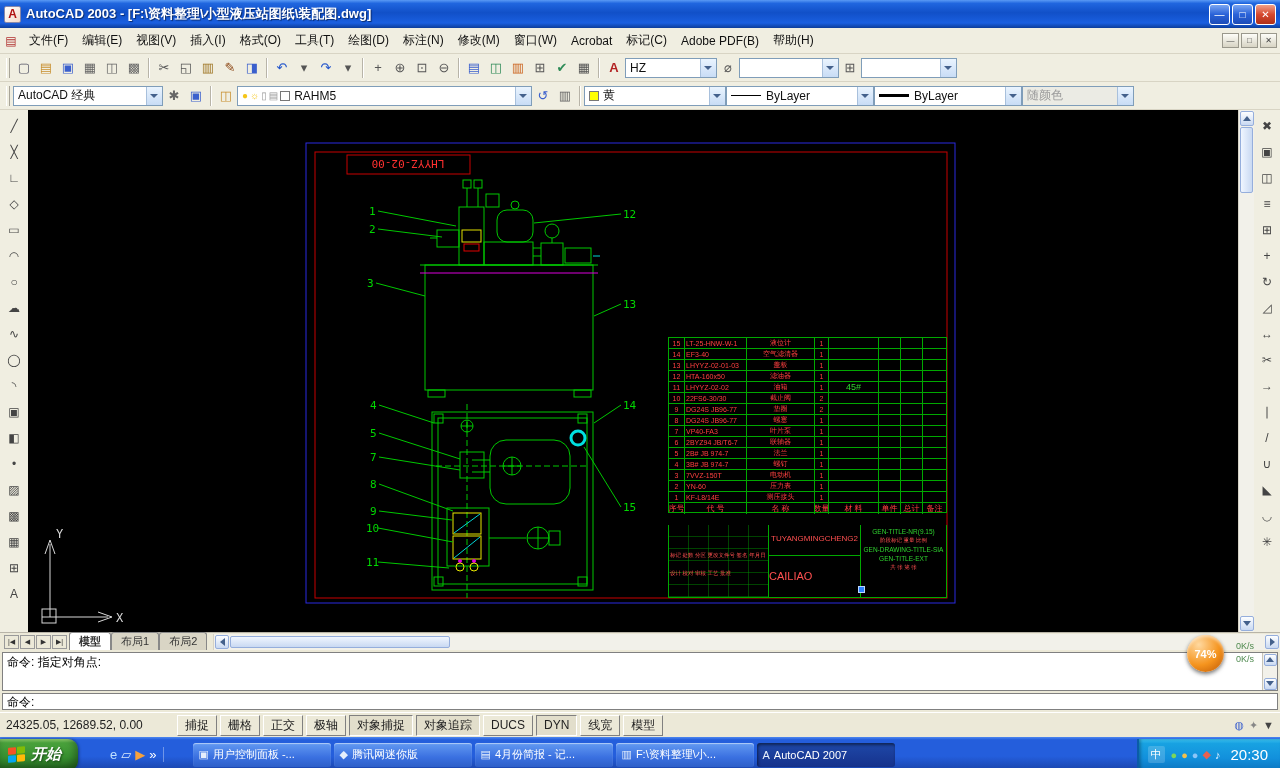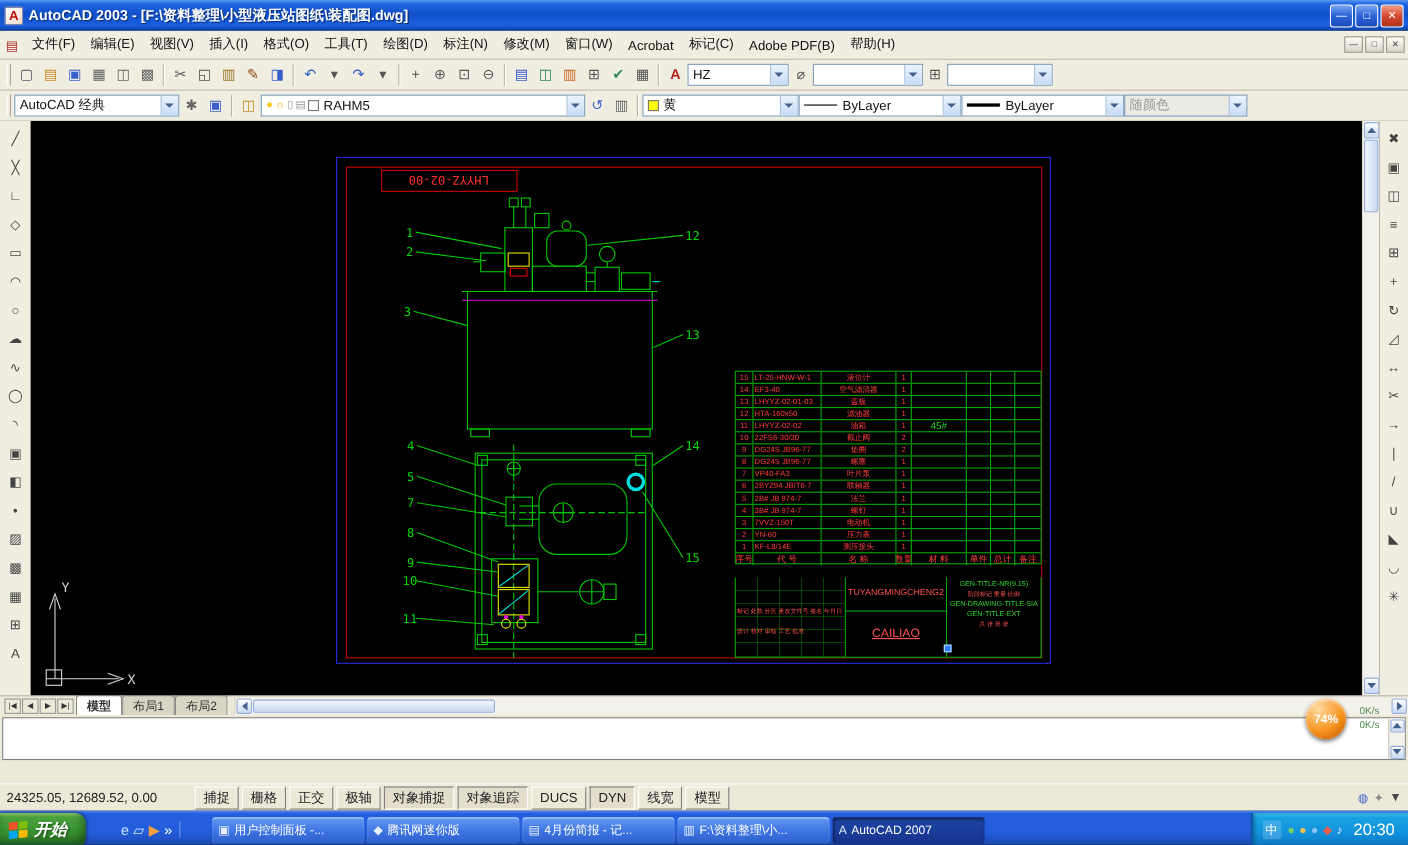--- a/index.html
+++ b/index.html
@@ -60,21 +60,21 @@
   .bh{font-size:8px;text-align:right;}
 
   
   .tblock{position:absolute;left:640px;top:415px;width:279px;height:73px;border:1px solid #00A800;border-top:none;display:flex;}
   .tb-left{width:100px;border-right:1px solid #00A800;position:relative;background:repeating-linear-gradient(180deg,transparent 0 11px,rgba(0,150,0,.45) 11px 12px),repeating-linear-gradient(90deg,transparent 0 19px,rgba(0,150,0,.45) 19px 20px);}
   .tb-rev{position:absolute;top:27px;left:1px;font-size:5.5px;color:#FF5050;white-space:nowrap;}
   .tb-sign{position:absolute;top:45px;left:1px;font-size:5.5px;color:#FF5050;white-space:nowrap;}
   .tb-mid{width:92px;border-right:1px solid #00A800;position:relative;}
   .tb-mid::after{content:"";position:absolute;left:0;right:0;top:30px;border-top:1px solid #00A800;}
   .tb-name{position:absolute;top:9px;width:100%;text-align:center;font-size:8px;color:#FF5050;}
-  .tb-mat{position:absolute;top:45px;width:100%;text-align:center;font-size:11px;color:#FF5050;text-decoration:underline;}
+  .tb-mat{position:absolute;top:45px;width:100%;font-size:11px;color:#FF5050;}
   .tb-right{flex:1;display:flex;flex-direction:column;align-items:center;gap:2px;padding-top:3px;}
   .tb-right .g1,.tb-right .g2{color:#2FD22F;font-size:6.5px;white-space:nowrap;}
   .tb-right .r1{color:#FF5050;font-size:5.5px;white-space:nowrap;}
   .grip{position:absolute;left:189px;top:61px;width:7px;height:7px;background:#2A7FFF;border:1px solid #BCD8FF;}
 
   
   .vscroll{width:16px;background:#F2F1EA;border-left:1px solid #D6D2C6;display:flex;flex-direction:column;}
   .sbtn{width:14px;height:15px;margin:1px;display:flex;align-items:center;justify-content:center;background:linear-gradient(180deg,#FDFEFF,#C9D9F2);border:1px solid #95AEDC;border-radius:2px;}
   .vthumb{height:66px;margin:0 1px;background:linear-gradient(90deg,#F0F6FF,#C9D9F2);border:1px solid #95AEDC;border-radius:2px;}
   .vspace,.hspace{flex:1;}
@@ -787,30 +787,34 @@
     <div class="hthumb"></div>
     <div class="hspace"></div>
     <div class="sbtn h">
         <span class="tri-r"></span>
       </div>
   </div>
 </div>
 
 <div class="cmdwin">
   <div class="cmdhist">
+    <div class="cline">命令: 指定对角点:</div>
     <div class="cline"></div>
     <div class="cmdvs">
       <div class="sbtn">
           <span class="tri-u"></span>
         </div>
       <div class="vspace"></div>
       <div class="sbtn">
           <span class="tri-d"></span>
         </div>
     </div>
+  </div>
+  <div class="cmdinput">
+    <span>命令:</span>
   </div>
 </div>
 
 <div class="statusbar">
   <span class="coords">24325.05, 12689.52, 0.00</span>
   <div class="toggles">
 
   <button class="stoggle">捕捉</button>
       <button class="stoggle">栅格</button>
       <button class="stoggle">正交</button>

